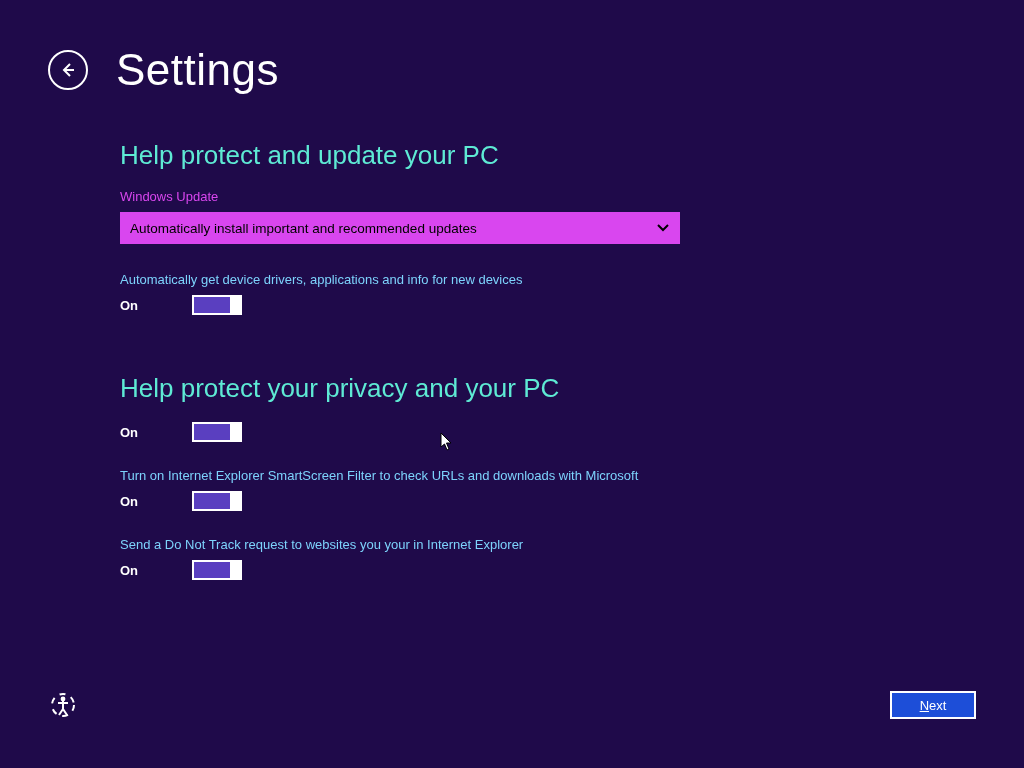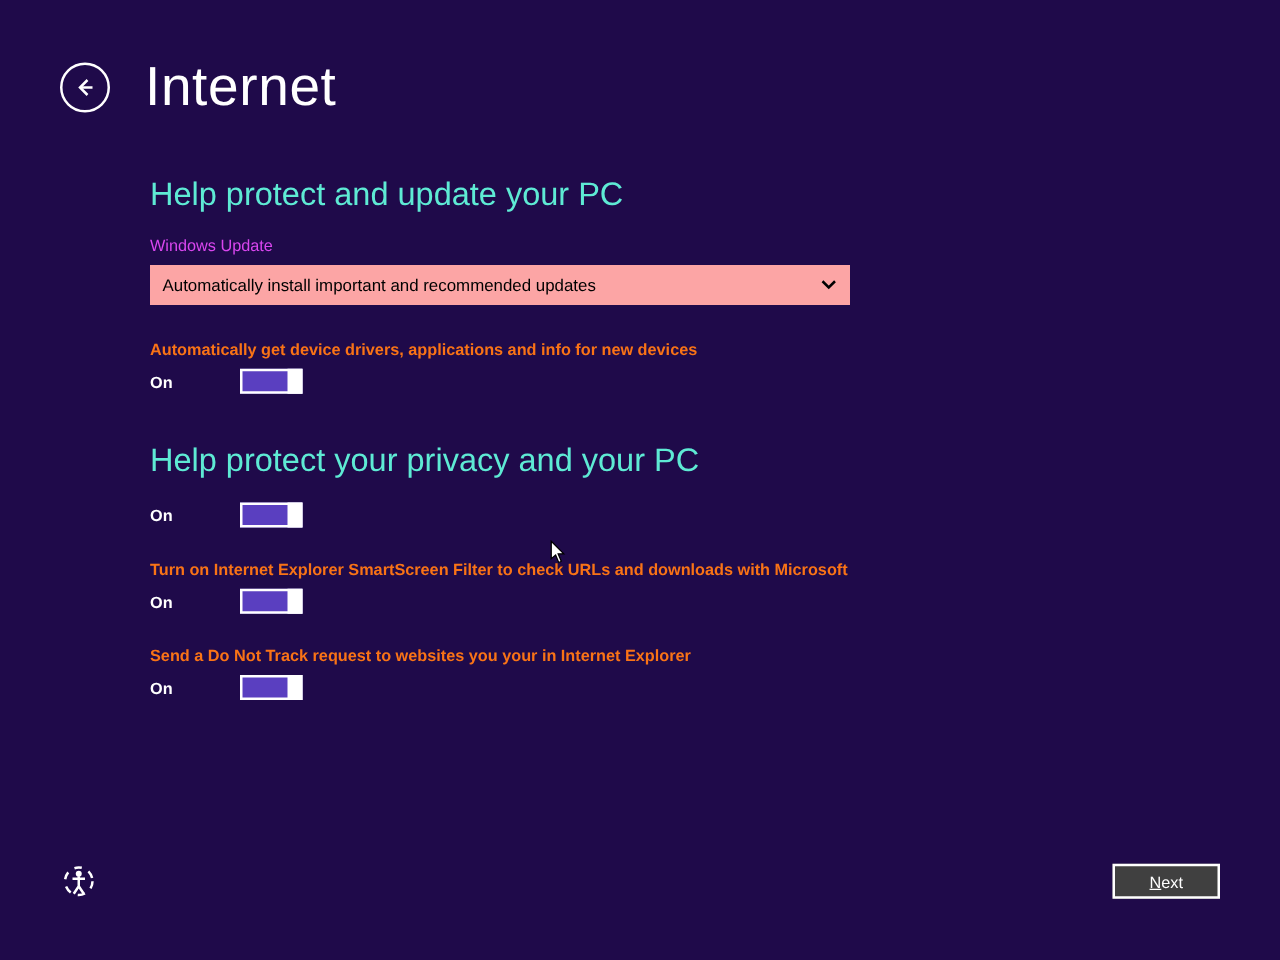--- a/index.html
+++ b/index.html
@@ -39,49 +39,48 @@
     top: 140px;
     left: 120px;
     width: 760px;
   }
   .section-heading {
     font-weight: 300;
     font-size: 26px;
     color: #5eead4;
     margin-bottom: 18px;
   }
-  .section2 { margin-top: 38px; }
+  .section2 { margin-top: 58px; }
   .label {
     font-size: 13px;
     color: #d946ef;
     margin-bottom: 8px;
   }
   .dropdown {
     width: 560px;
     height: 32px;
-    background: #fca5a5;
+    background: #d946ef;
     color: #000;
     font-size: 13.5px;
     display: flex;
     align-items: center;
     justify-content: space-between;
     padding: 0 10px;
     cursor: pointer;
     margin-bottom: 28px;
   }
   .dropdown .chev {
     font-size: 14px;
     font-weight: bold;
   }
   .setting-row { margin-bottom: 26px; }
   .setting-desc {
     font-size: 13px;
-    color: #f97316;
+    color: #7dd3fc;
     margin-bottom: 8px;
-    font-weight: bold;
   }
   .toggle-row {
     display: flex;
     align-items: center;
     gap: 48px;
   }
   .toggle-state {
     font-size: 13px;
     font-weight: 600;
     width: 24px;
@@ -115,21 +114,21 @@
     width: 30px; height: 30px;
     position: relative;
     display: flex;
     align-items: center;
     justify-content: center;
   }
   .next-btn {
     width: 86px;
     height: 28px;
     border: 2px solid #ffffff;
-    background: #404040;
+    background: #1d4ed8;
     color: #ffffff;
     font-size: 13px;
     display: flex;
     align-items: center;
     justify-content: center;
     cursor: pointer;
   }
   .next-btn .u { text-decoration: underline; }
   .cursor {
     position: absolute;
@@ -141,21 +140,21 @@
 </head>
 <body>
 
 <div class="header">
   <div class="back-btn">
     <svg width="20" height="20" viewBox="0 0 20 20">
       <path d="M12 4 L6 10 L12 16" stroke="#ffffff" stroke-width="2" fill="none"></path>
       <line x1="6" y1="10" x2="16" y2="10" stroke="#ffffff" stroke-width="2"></line>
     </svg>
   </div>
-  <div class="page-title">Internet</div>
+  <div class="page-title">Settings</div>
 </div>
 
 <div class="content">
 
   <div class="section-heading">Help protect and update your PC</div>
 
   <div class="label">Windows Update</div>
 
   <div class="dropdown">
     <span>Automatically install important and recommended updates</span>

